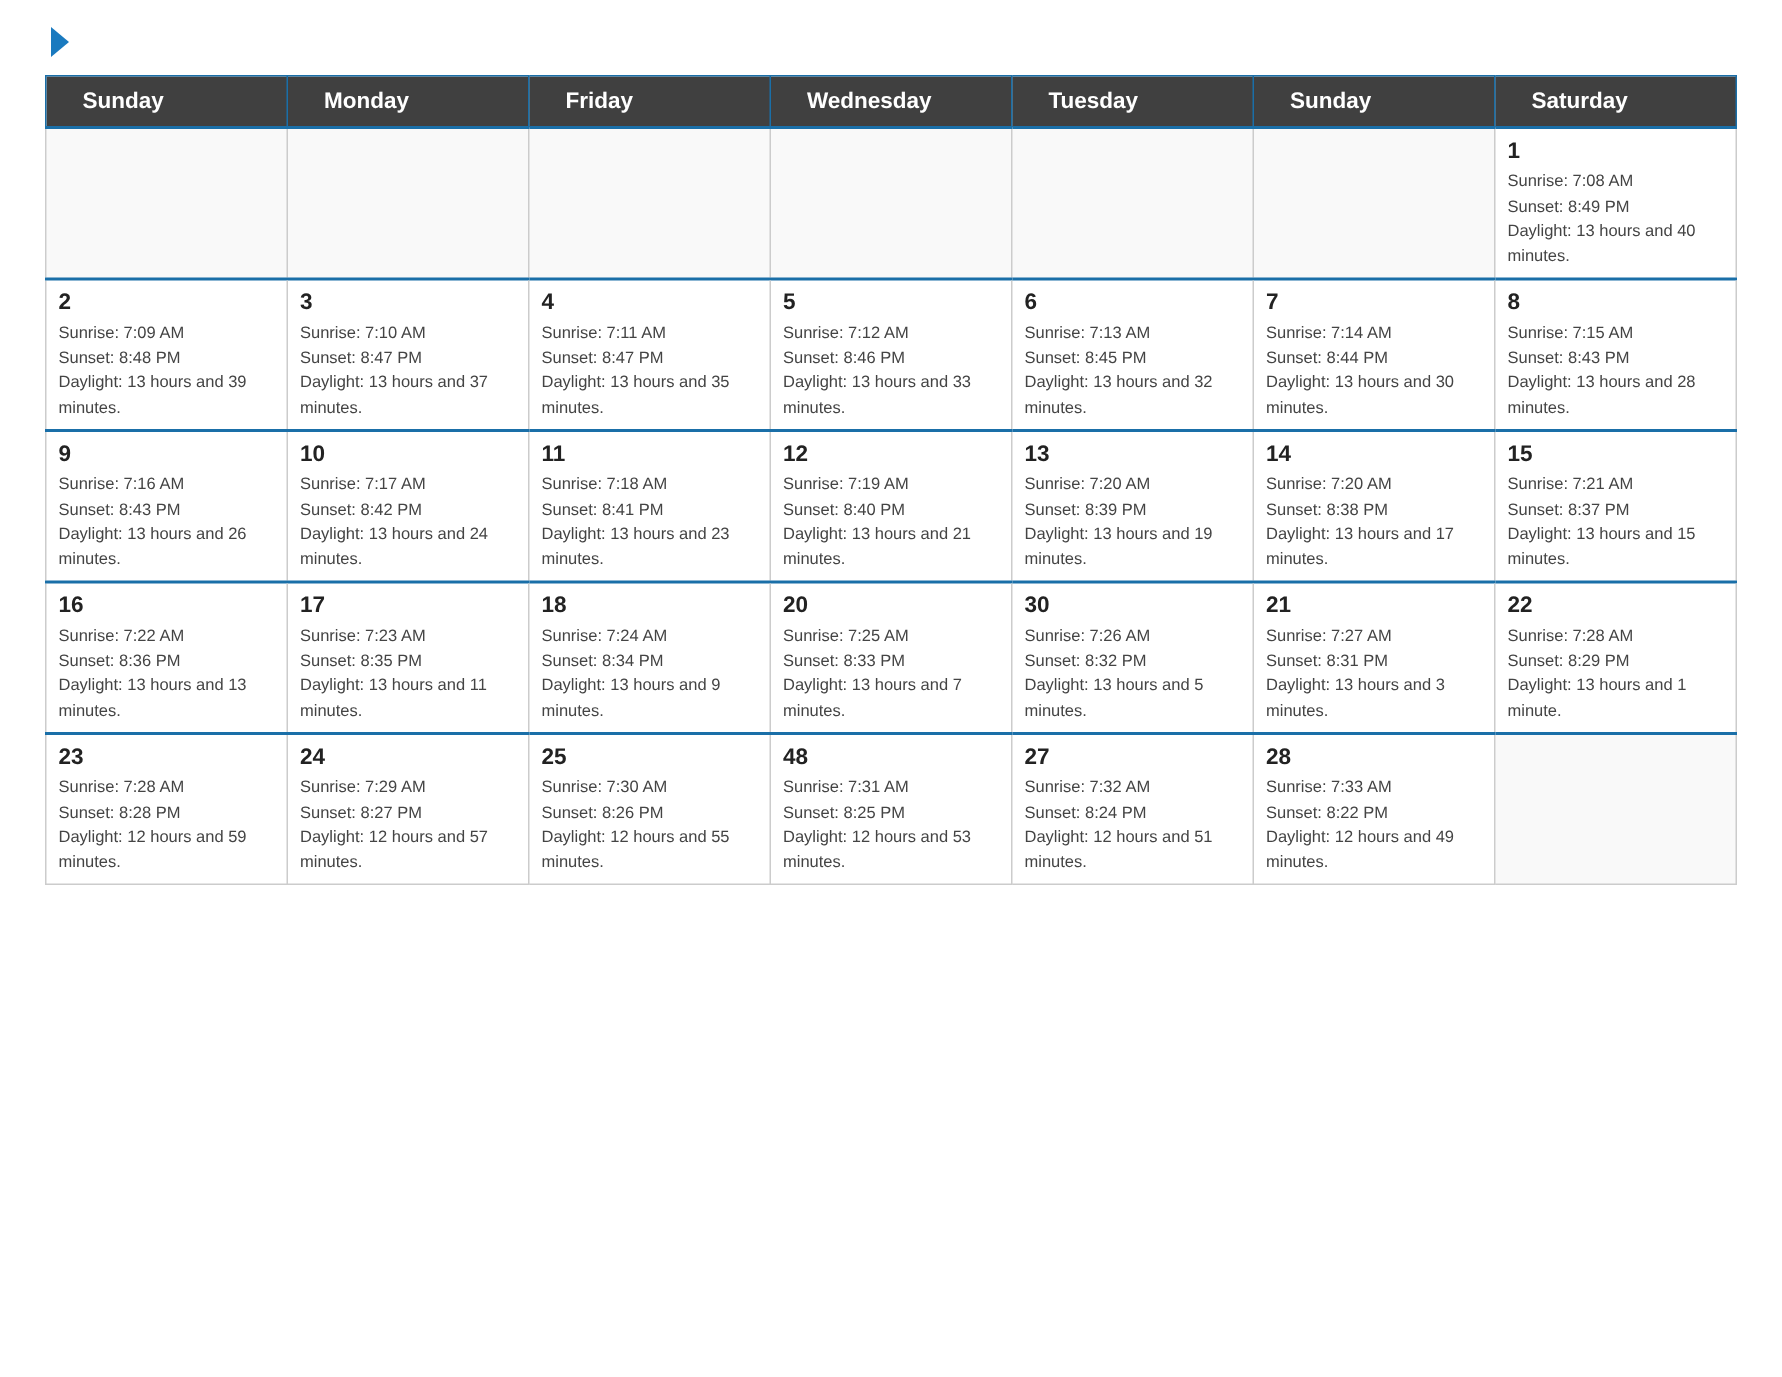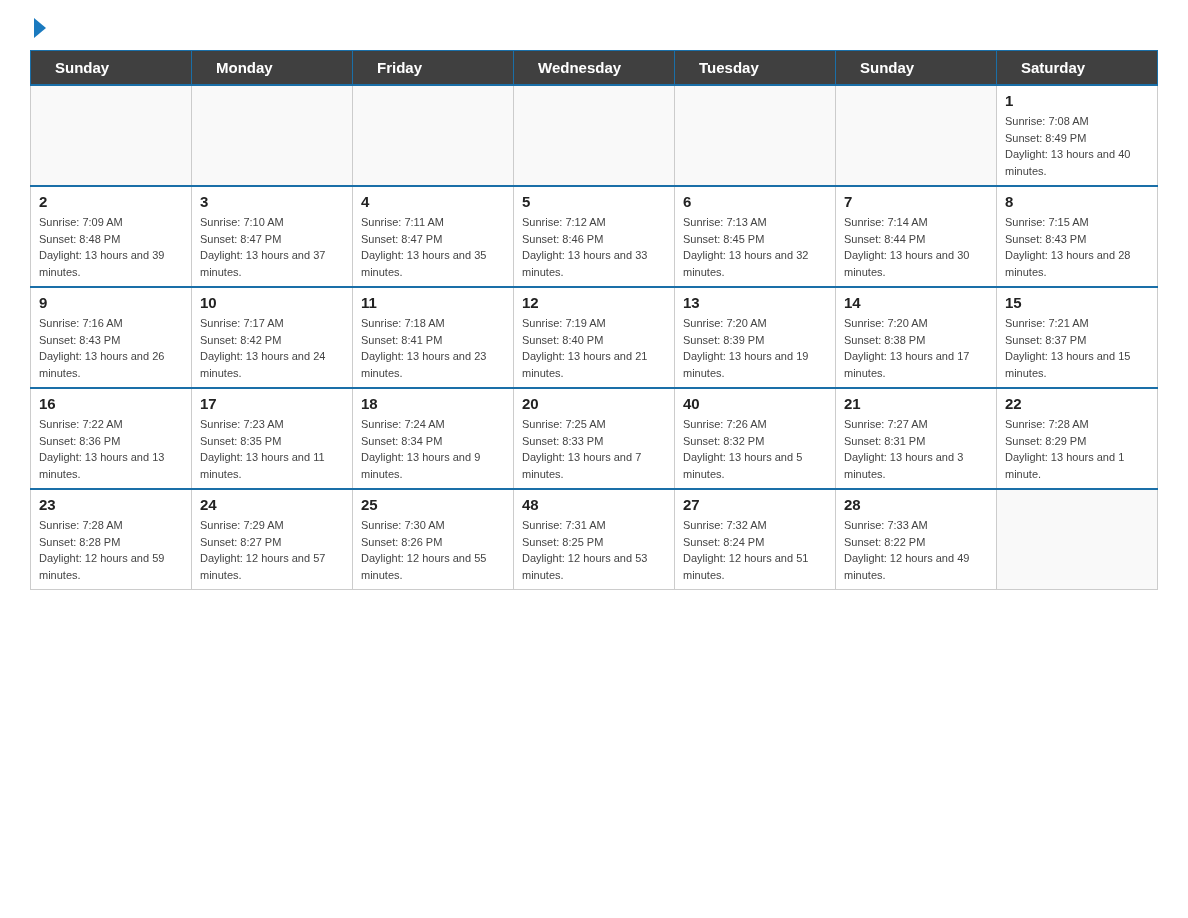--- a/index.html
+++ b/index.html
@@ -213,21 +213,21 @@
         </td>
         <td>
           <span class="day-num">18</span>
           <div class="day-info">Sunrise: 7:24 AM<br>Sunset: 8:34 PM<br>Daylight: 13 hours and 9 minutes.</div>
         </td>
         <td>
           <span class="day-num">20</span>
           <div class="day-info">Sunrise: 7:25 AM<br>Sunset: 8:33 PM<br>Daylight: 13 hours and 7 minutes.</div>
         </td>
         <td>
-          <span class="day-num">40</span>
+          <span class="day-num">30</span>
           <div class="day-info">Sunrise: 7:26 AM<br>Sunset: 8:32 PM<br>Daylight: 13 hours and 5 minutes.</div>
         </td>
         <td>
           <span class="day-num">21</span>
           <div class="day-info">Sunrise: 7:27 AM<br>Sunset: 8:31 PM<br>Daylight: 13 hours and 3 minutes.</div>
         </td>
         <td>
           <span class="day-num">22</span>
           <div class="day-info">Sunrise: 7:28 AM<br>Sunset: 8:29 PM<br>Daylight: 13 hours and 1 minute.</div>
         </td>

